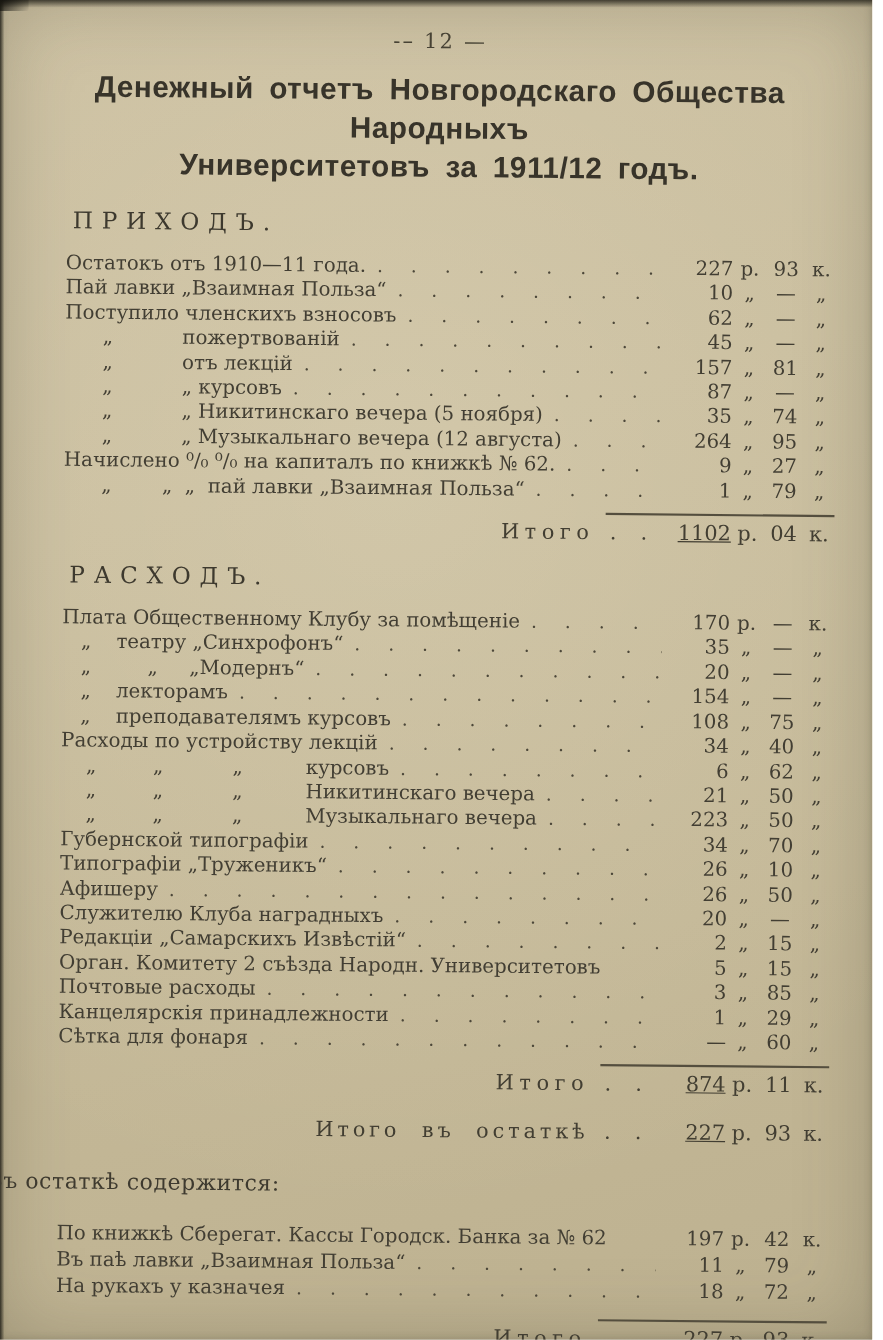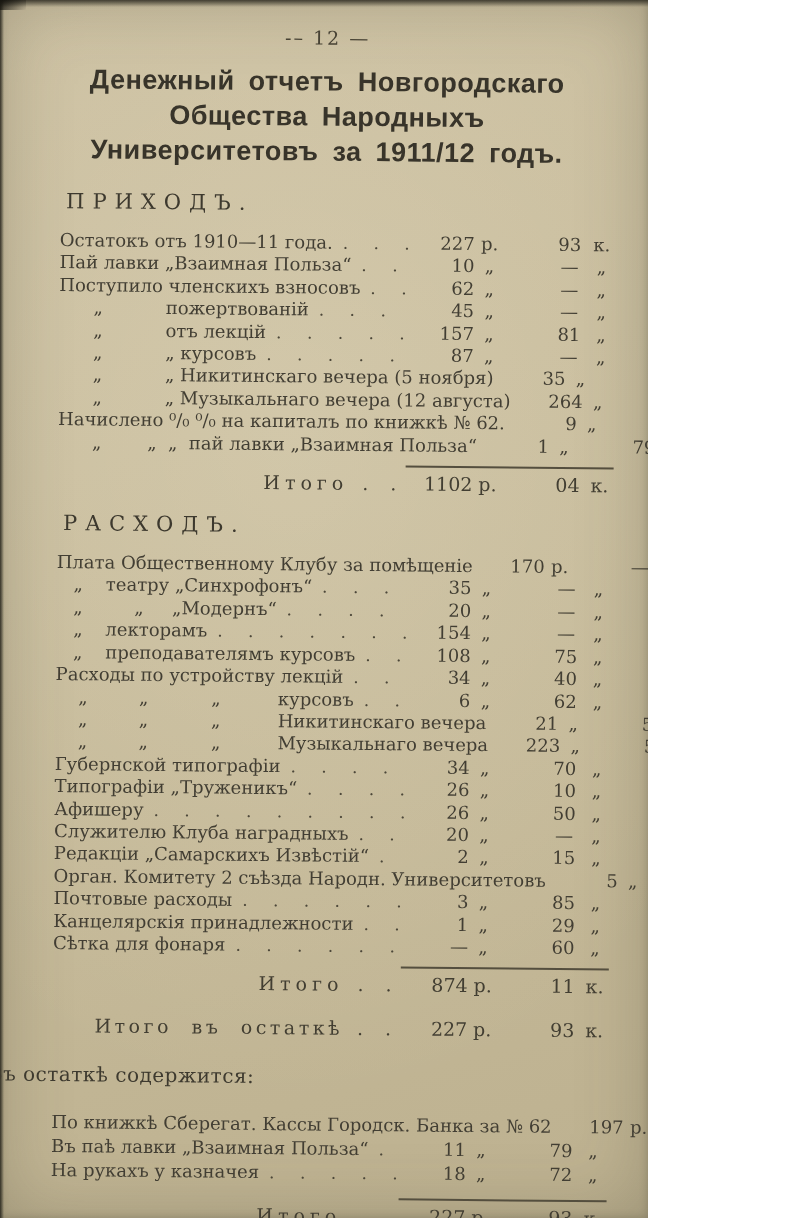--- a/index.html
+++ b/index.html
@@ -1,20 +1,20 @@
 <!DOCTYPE html>
 <html><head>
 <meta charset="utf-8">
 <style>
   html, body { margin: 0; padding: 0; }
   body { width: 803px; height: 1218px; overflow: hidden; }
 
   .page {
     position: relative;
-    width: 648px;
+    width: 793px;
     height: 1218px;
     overflow: hidden;
     background:
       radial-gradient(ellipse 120% 80% at 45% 35%, rgba(255,250,230,0.18), rgba(0,0,0,0) 70%),
       linear-gradient(165deg, #ccc0a1 0%, #c8bc9c 35%, #c3b796 70%, #bdb190 100%);
     box-shadow: inset 0 0 70px rgba(70,64,45,0.28), inset 0 0 8px rgba(45,42,30,0.25);
     font-family: "DejaVu Serif", "Liberation Serif", serif;
     color: #423e33;
   }
 
@@ -88,21 +88,21 @@
   }
   .row .leader::after {
     content: ". . . . . . . . . . . . . . . . . . . . . . . . . . . . . . . . . . .";
     letter-spacing: 10px;
     font-size: 17px;
   }
   .row .leader.nodots::after { content: " "; }
 
   .num  { flex: 0 0 auto; text-align: right; }
   .rub  { width: 54px; }
-  .kop  { width: 36px; text-align: center; margin-left: 47px; }
+  .kop  { width: 36px; text-align: center; }
   .unit { flex: 0 0 auto; width: 30px; text-align: center; }
   .kunit { width: 28px; }
 
   .rule {
     height: 2px;
     background: #544e3e;
     width: 208px;
     margin: 9px 34px 5px auto;
   }
   .rule-bottom { margin-top: 12px; }
@@ -110,21 +110,21 @@
   .total-row {
     display: flex;
     justify-content: flex-end;
     align-items: baseline;
     margin: 2px 34px 0 58px;
     font-size: 19px;
     color: #423e32;
   }
   .total-label { letter-spacing: 5px; margin-right: 14px; }
   .total-dots  { letter-spacing: 8px; margin-right: 10px; }
-  .total-row .rub { width: 58px; }
+  .total-row .rub { width: 58px; text-decoration: underline; }
 
   .balance-row { margin-top: 22px; margin-bottom: 26px; }
   .balance-row .total-label { letter-spacing: 3.5px; word-spacing: 10px; }
 
   .expense-total { margin-bottom: 4px; }
   .income-total  { margin-bottom: 6px; }
 
   .remainder-header {
     margin: 22px 0 24px -6px;
     font-size: 20px;

